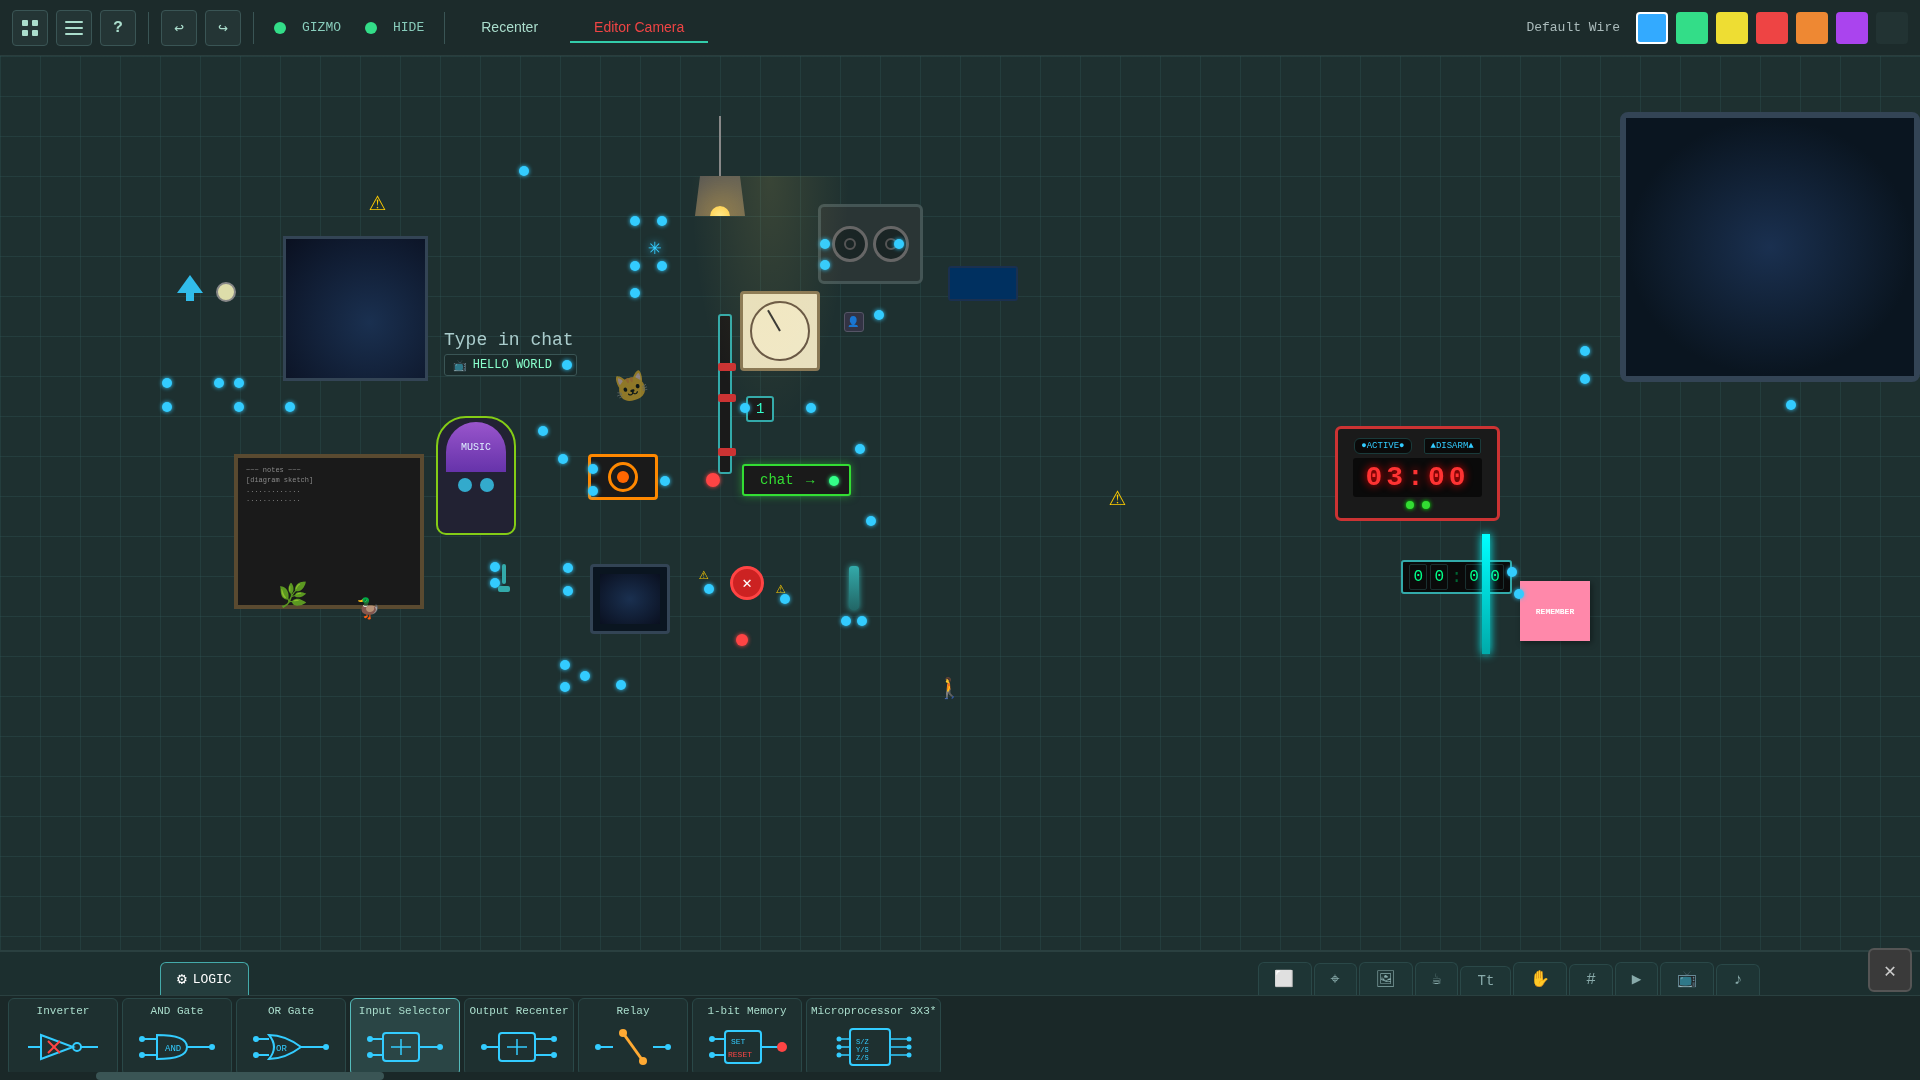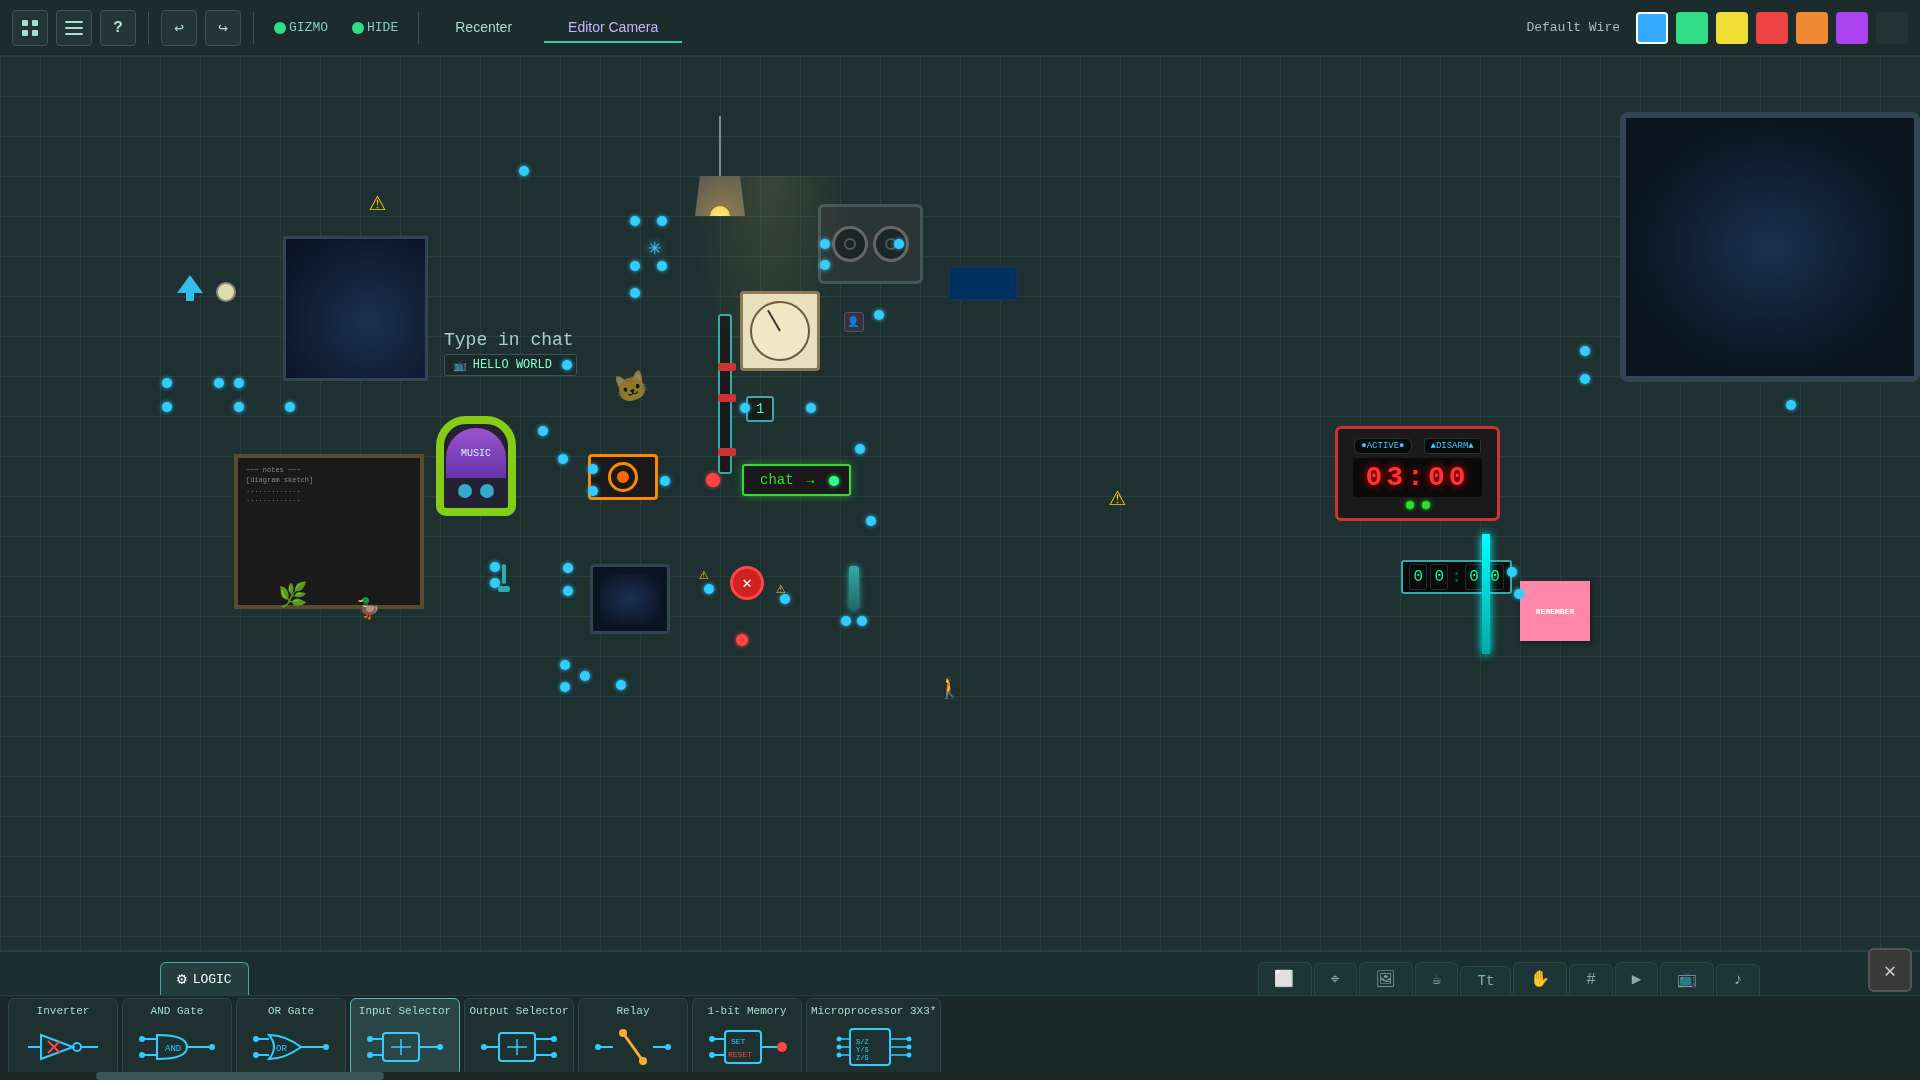--- a/index.html
+++ b/index.html
@@ -34,21 +34,21 @@
       cursor: pointer;
       color: #aaddcc;
       font-size: 16px;
     }
     .toolbar-divider {
       width: 1px; height: 32px;
       background: #3a5555;
       margin: 0 4px;
     }
     .toolbar-toggle {
-      display: flex; align-items: center; gap: 3px;
+      display: flex; align-items: center; gap: 16px;
       color: #88ccbb;
       font-size: 13px;
       cursor: pointer;
       padding: 4px 8px;
       border-radius: 4px;
     }
     .toolbar-toggle .dot {
       width: 12px; height: 12px;
       border-radius: 50%;
       background: #33dd88;
@@ -57,21 +57,21 @@
       padding: 6px 24px;
       background: transparent;
       border: none;
       color: #aaddcc;
       font-size: 14px;
       cursor: pointer;
       border-bottom: 2px solid transparent;
     }
     .toolbar-nav-btn.active {
       border-bottom: 2px solid #33ccaa;
-      color: #c4b5fd;
+      color: #ef4444;
     }
     .toolbar-spacer { flex: 1; }
     .default-wire-label {
       color: #aabbbb;
       font-size: 13px;
       margin-right: 8px;
     }
     .wire-color-swatch {
       width: 32px; height: 32px;
       border-radius: 4px;
@@ -379,23 +379,23 @@
       font-size: 12px;
       margin-top: 4px;
       display: flex;
       align-items: center;
       gap: 6px;
     }
 
     
     .jukebox {
       left: 440px; top: 360px;
-      width: 80px; height: 100px;
+      width: 80px; height: 119px;
       background: #223;
-      border: 8px solid #84cc16;
+      border: 2px solid #84cc16;
       border-radius: 30px 30px 10px 10px;
     }
     .jukebox-arch {
       width: 60px; height: 50px;
       background: linear-gradient(to bottom, #9955cc, #6633aa);
       border-radius: 30px 30px 0 0;
       margin: 4px auto 0;
       display: flex;
       align-items: center;
       justify-content: center;
@@ -995,21 +995,21 @@
           <rect x="18" y="8" width="36" height="28" rx="3" fill="none" stroke="#33ccff" stroke-width="2"></rect>
           <line x1="26" y1="22" x2="46" y2="22" stroke="#33ccff" stroke-width="1.5"></line>
           <line x1="36" y1="14" x2="36" y2="30" stroke="#33ccff" stroke-width="1.5"></line>
           <line x1="54" y1="22" x2="75" y2="22" stroke="#33ccff" stroke-width="2"></line>
           <circle cx="75" cy="22" r="3" fill="#33ccff"></circle>
         </svg>
       </div>
     </div>
 
     <div class="component-item">
-      <span class="item-label">Output Selector</span>
+      <span class="item-label">Output Recenter</span>
       <div class="item-preview">
         <svg class="comp-svg" viewBox="0 0 80 44">
           <line x1="5" y1="22" x2="20" y2="22" stroke="#33ccff" stroke-width="2"></line>
           <circle cx="5" cy="22" r="3" fill="#33ccff"></circle>
           <rect x="20" y="8" width="36" height="28" rx="3" fill="none" stroke="#33ccff" stroke-width="2"></rect>
           <line x1="28" y1="22" x2="48" y2="22" stroke="#33ccff" stroke-width="1.5"></line>
           <line x1="38" y1="14" x2="38" y2="30" stroke="#33ccff" stroke-width="1.5"></line>
           <line x1="56" y1="14" x2="75" y2="14" stroke="#33ccff" stroke-width="2"></line>
           <line x1="56" y1="30" x2="75" y2="30" stroke="#33ccff" stroke-width="2"></line>
           <circle cx="75" cy="14" r="3" fill="#33ccff"></circle>

